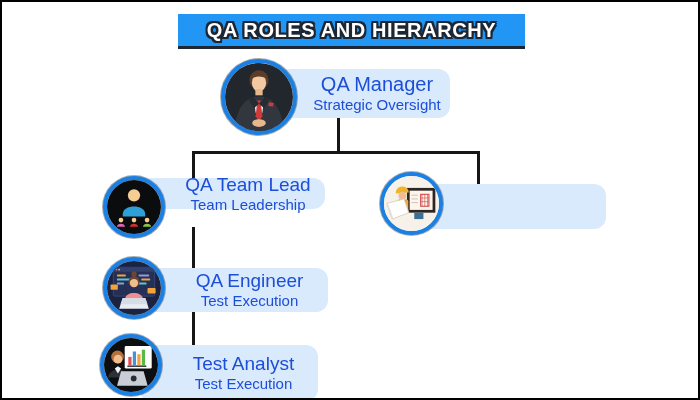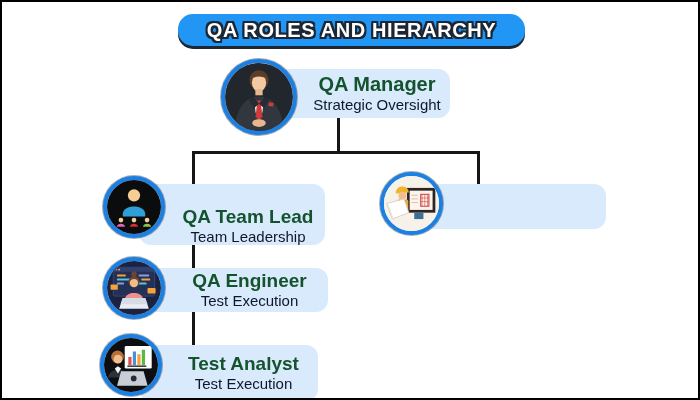--- a/index.html
+++ b/index.html
@@ -13,21 +13,20 @@
     position:absolute; left:176px; top:12px; width:347px; height:32px;
     background:#2196f4; color:#ffffff; z-index:2;
     display:flex; align-items:center; justify-content:center;
     font-size:20px; font-weight:800; letter-spacing:0.6px;
     box-shadow:0 3px 0 #1d2734;
     text-shadow:
       -2px -2px 0 #1d2734, 2px -2px 0 #1d2734,
       -2px  2px 0 #1d2734, 2px  2px 0 #1d2734,
       -2px  0   0 #1d2734, 2px  0   0 #1d2734,
        0   -2px 0 #1d2734, 0    2px 0 #1d2734;
-    border-radius: 15px;
   }
   
   .conn{position:absolute; background:#161616; z-index:1;}
   .c-manager-down   {left:335px; top:115px; width:3px;  height:37px;}
   .c-branch-h       {left:190px; top:149px; width:288px; height:3px;}
   .c-left-down      {left:190px; top:149px; width:3px;  height:37px;}
   .c-right-down     {left:475px; top:149px; width:3px;  height:37px;}
   .c-lead-engineer  {left:190px; top:225px; width:3px;  height:44px;}
   .c-engineer-analyst{left:190px; top:308px; width:3px; height:39px;}
   
@@ -35,27 +34,27 @@
     position:absolute; border-radius:50%; border:4px solid #1b80e4;
     overflow:hidden; background:#ffffff; z-index:3; box-sizing:border-box;
     box-shadow:0 0 0 1px rgba(10,20,30,0.35);
   }
   .avatar svg{display:block; width:100%; height:100%;}
   .box{
     position:absolute; background:#d9eafd; border-radius:12px; z-index:2;
     display:flex; flex-direction:column; justify-content:center;
     text-align:center; box-sizing:border-box;
   }
-  .box .title{font-weight:700; color:#14532d; font-size:19px; line-height:1.15;}
-  .box .subtitle{color:#0f172a; font-size:15px; line-height:1.15;}
+  .box .title{font-weight:400; color:#1d4ed8; font-size:19px; line-height:1.15;}
+  .box .subtitle{color:#1d4ed8; font-size:15px; line-height:1.15;}
   .av-manager  {left:219px; top:57px;  width:76px; height:76px;}
   .bx-manager  {left:276px; top:67px;  width:172px; height:49px; padding-left:26px;}
   .bx-manager .title{font-size:20px;}
   .av-lead     {left:101px; top:174px; width:62px; height:62px;}
-  .bx-lead     {left:137px; top:182px; width:186px; height:61px; padding-left:32px;justify-content:flex-end;}
+  .bx-lead     {left:137px; top:176px; width:186px; height:31px; padding-left:32px;}
   .av-architect{left:378px; top:170px; width:63px; height:63px;}
   .bx-architect{left:412px; top:182px; width:192px; height:45px; padding-left:36px;}
   .av-engineer {left:101px; top:255px; width:62px; height:62px;}
   .bx-engineer {left:137px; top:266px; width:189px; height:44px; padding-left:32px;justify-content:center;}
   .av-analyst  {left:98px;  top:332px; width:62px; height:62px;}
   .bx-analyst  {left:137px; top:343px; width:179px; height:56px; padding-left:30px;}
 </style>
 </head>
 <body>
 

